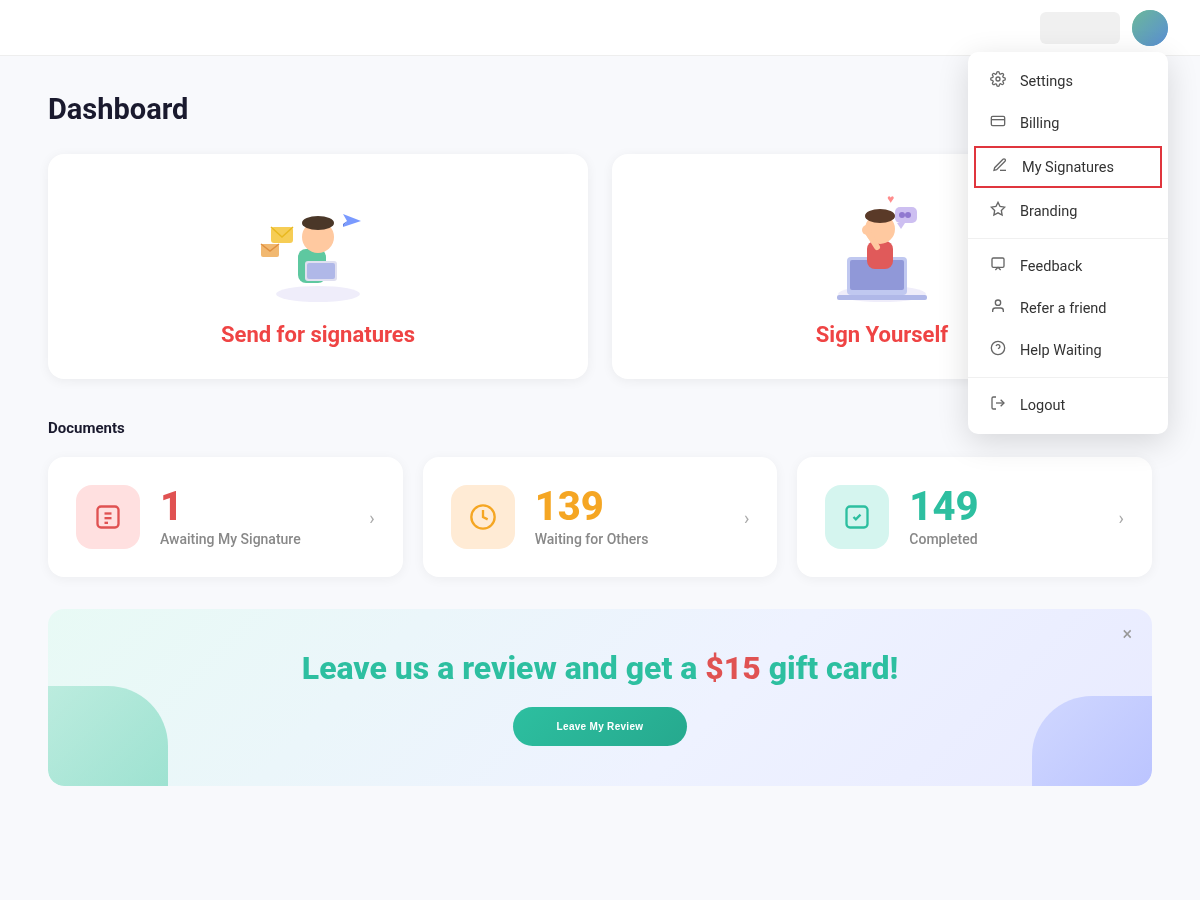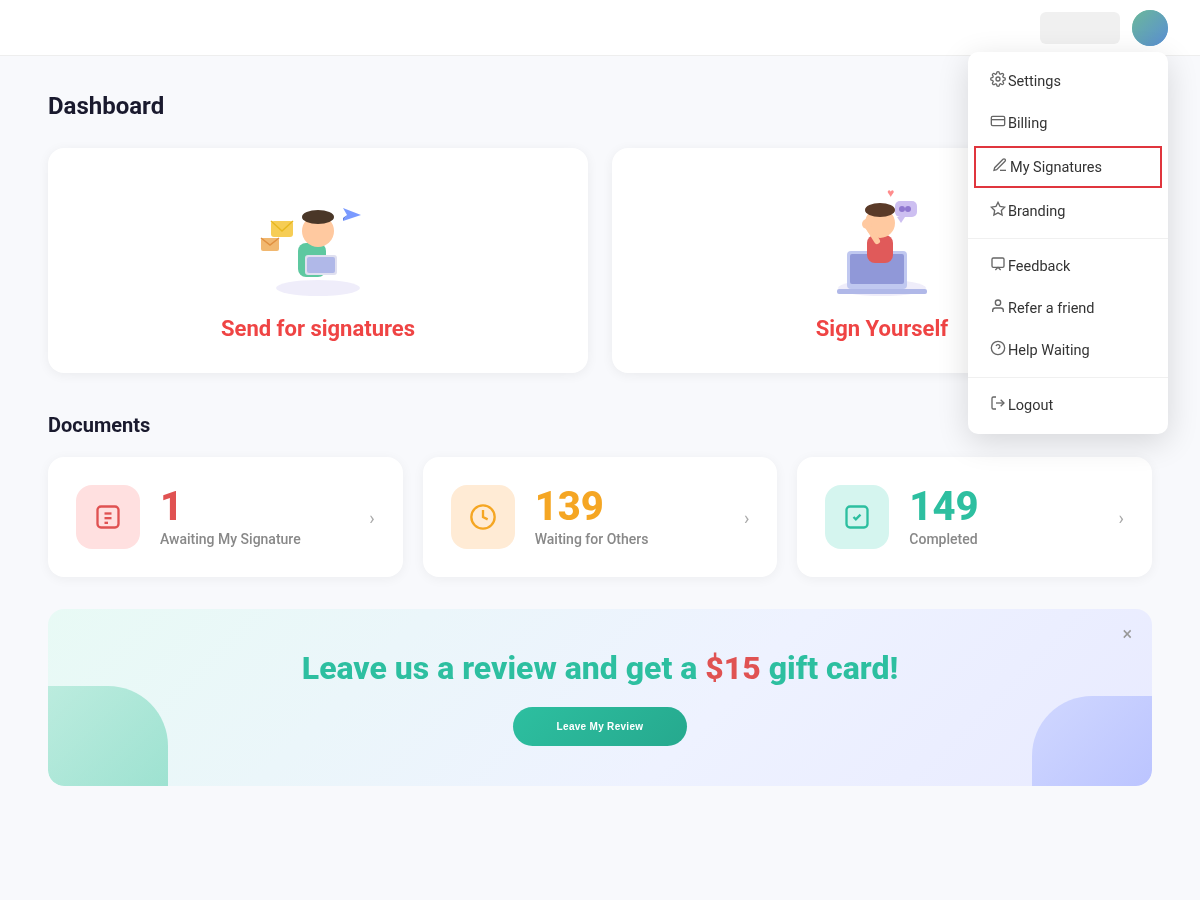--- a/index.html
+++ b/index.html
@@ -50,21 +50,21 @@
       border-radius: 50%;
     }
 
     
     .main {
       padding: 36px 48px;
       max-width: 1200px;
     }
 
     .page-title {
-      font-size: 24px;
+      font-size: 29px;
       font-weight: 700;
       color: #1a1a2e;
       margin-bottom: 28px;
     }
 
     
     .cards-row {
       display: flex;
       gap: 24px;
       margin-bottom: 40px;
@@ -93,21 +93,21 @@
     }
 
     .card-title {
       font-size: 22px;
       font-weight: 700;
       color: #ef4444;
     }
 
     
     .section-title {
-      font-size: 20px;
+      font-size: 15px;
       font-weight: 700;
       color: #1a1a2e;
       margin-bottom: 20px;
     }
 
     .doc-stats-row {
       display: flex;
       gap: 20px;
       margin-bottom: 32px;
     }
@@ -236,20 +236,21 @@
       border-radius: 10px;
       box-shadow: 0 8px 32px rgba(0,0,0,0.14);
       min-width: 200px;
       z-index: 100;
       padding: 8px 0;
     }
 
     .dropdown-item {
       display: flex;
       align-items: center;
+      gap: 12px;
       padding: 11px 20px;
       font-size: 14.5px;
       color: #333;
       cursor: pointer;
       transition: background 0.15s;
       border-radius: 4px;
     }
     .dropdown-item.highlighted {
       border: 2px solid #e0353d;
       border-radius: 0;

